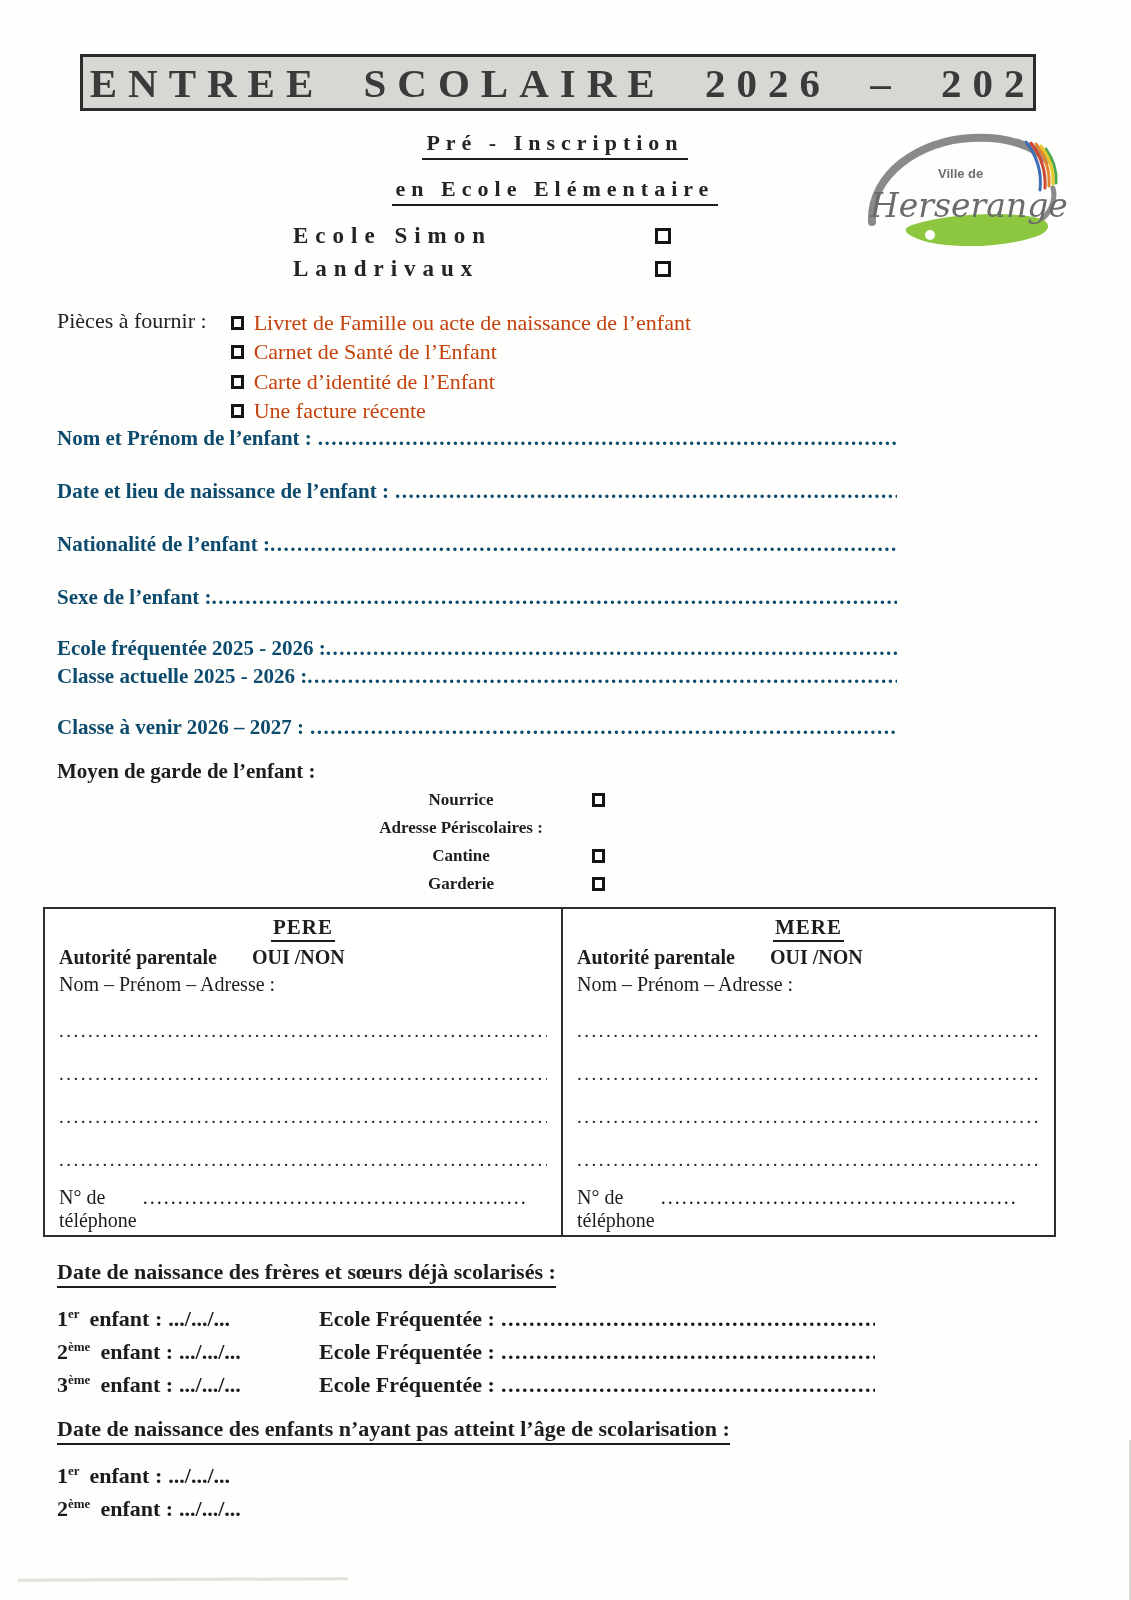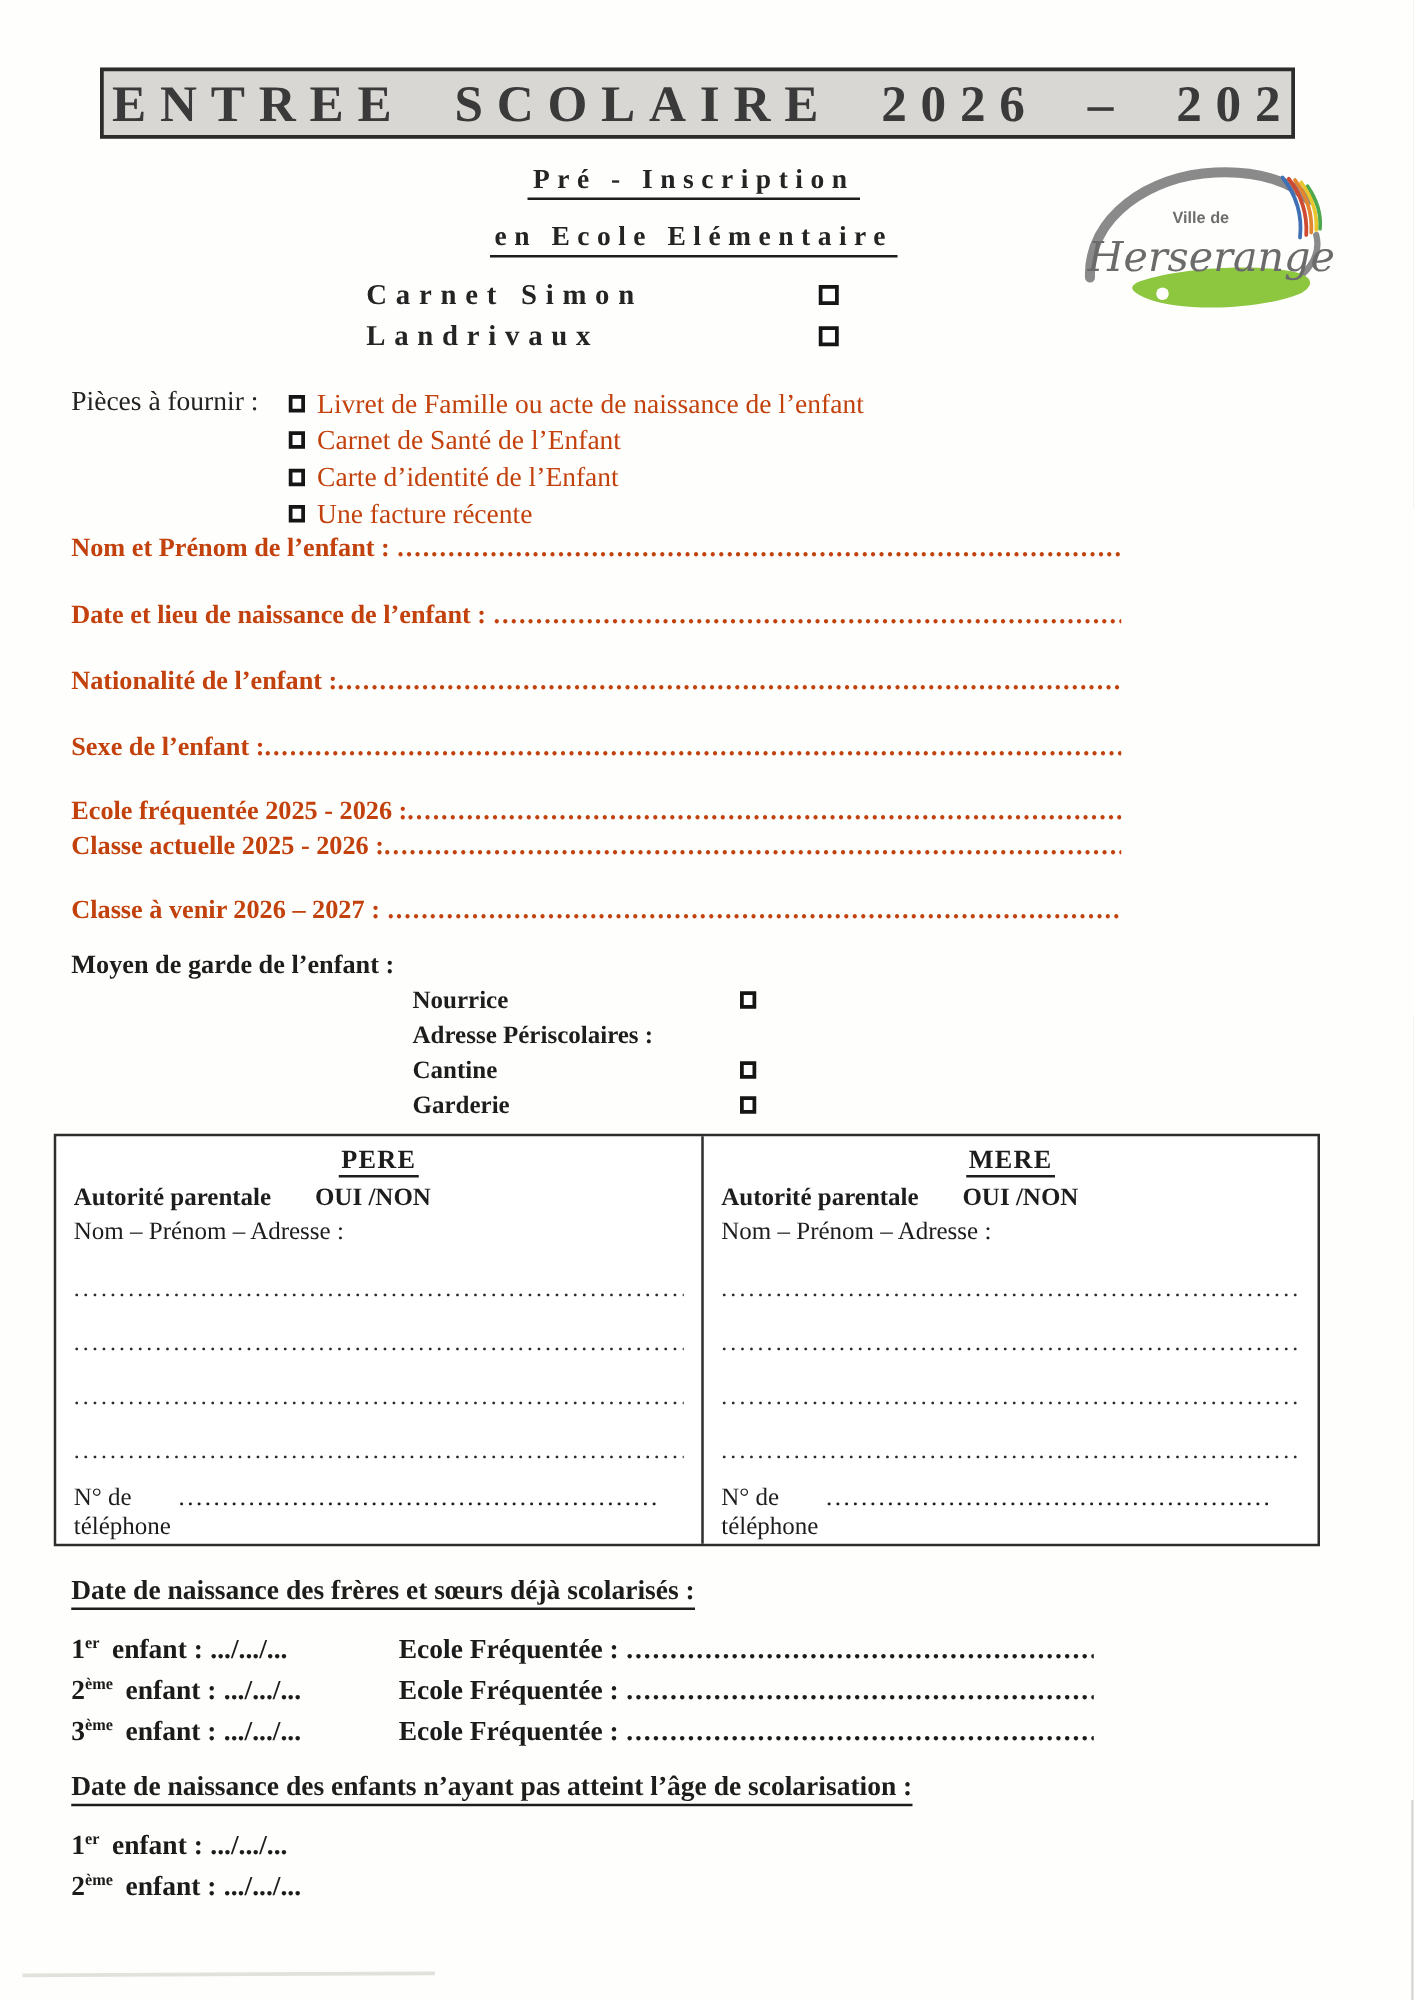--- a/index.html
+++ b/index.html
@@ -36,32 +36,32 @@
   .logo { position:absolute; left:850px; top:118px; width:232px; height:148px; }
 
   
   .pieces { position:absolute; left:57px; top:308px; display:flex; }
   .pieces-label { font-size:22px; margin-right:24px; white-space:nowrap; color:#222; }
   .piece-item { display:flex; align-items:center; height:29.5px; font-size:22px; color:#c2410c; }
   .piece-item .cb { margin-right:10px; }
 
   
   .frow { position:absolute; left:57px; width:840px; display:flex;
-          align-items:baseline; font-weight:bold; font-size:21px; color:#c2410c;justify-content:center; }
+          align-items:baseline; font-weight:bold; font-size:21px; color:#0c4a6e;justify-content:center; }
   .frow .flabel { white-space:nowrap; }
   .dotfill { flex:1 1 auto; overflow:hidden; white-space:nowrap;
              letter-spacing:1.5px; }
   .frow .gap { margin-left:6px; }
 
   
   .garde-label { position:absolute; left:57px; top:759px; font-size:21px;
                  font-weight:bold; }
   .garde-opts { position:absolute; left:330px; top:786px; }
   .garde-row { display:flex; align-items:center; height:28px; }
-  .garde-row .glabel { width:262px; font-size:20px; font-weight:bold; }
+  .garde-row .glabel { width:262px; font-size:17px; font-weight:bold;text-align:center; }
 
   
   .ptable { position:absolute; left:43px; top:907px; width:1013px; height:330px;
             border:2px solid #2e2e2e; display:flex; background:#fff; }
   .pcell { padding:5px 14px 0 14px; overflow:hidden; }
   .pcell-left { flex:0 0 518px; border-right:2px solid #2e2e2e; }
   .pcell-right { flex:1 1 auto; }
   .ptitle { text-align:center; line-height:27px; }
   .ptitle span { font-size:21px; font-weight:bold; letter-spacing:1px;
                  border-bottom:2.5px solid #1d1d1d; padding:0 2px 1px 2px; }
@@ -105,21 +105,21 @@
 
   <div class="subwrap sub1" style="position:absolute; top:130px;">
     <span>Pré - Inscription</span>
   </div>
   <div class="subwrap" style="position:absolute; top:176px;">
     <span>en Ecole Elémentaire</span>
   </div>
 
   <div class="schools">
     <div class="school-row">
-      <span class="slabel">Carnet Simon</span>
+      <span class="slabel">Ecole Simon</span>
       <span class="cb cb-lg"></span>
     </div>
     <div class="school-row">
       <span class="slabel">Landrivaux</span>
       <span class="cb cb-lg"></span>
     </div>
   </div>
 
   <div class="logo">
     <svg width="232" height="148" viewBox="0 0 232 148">

